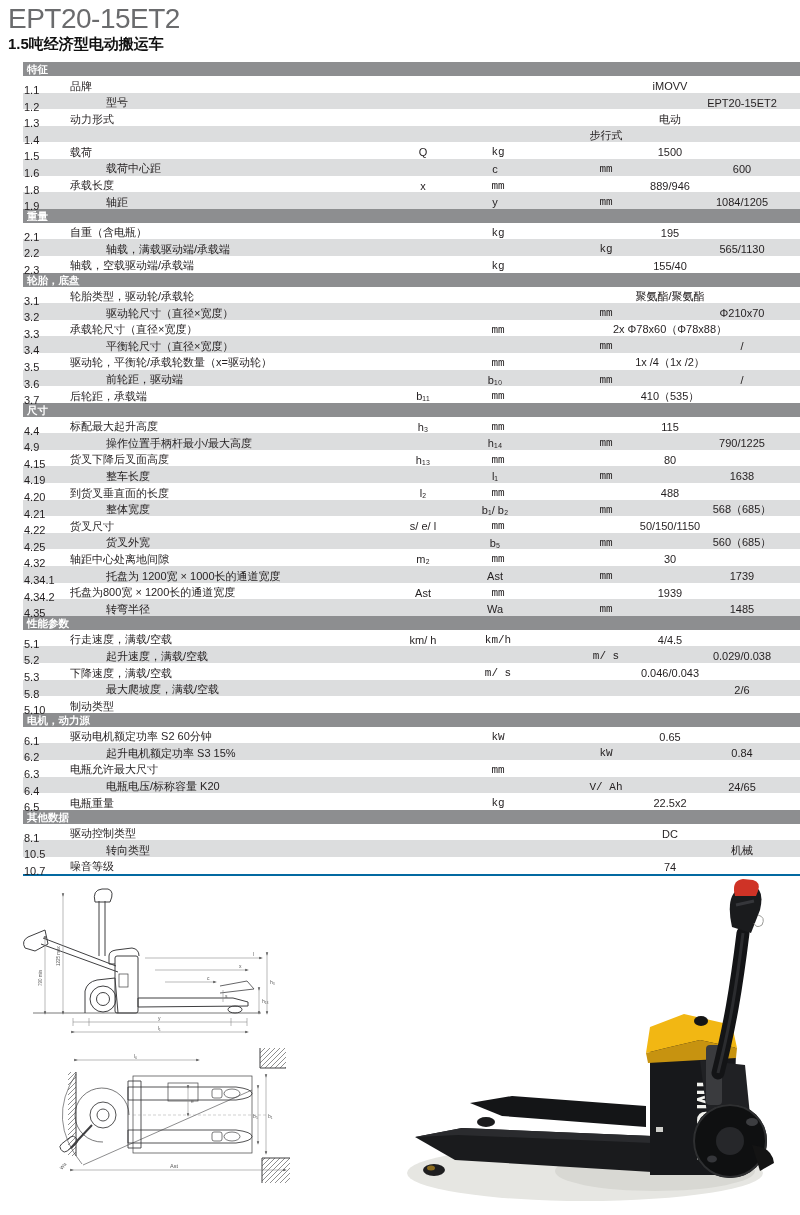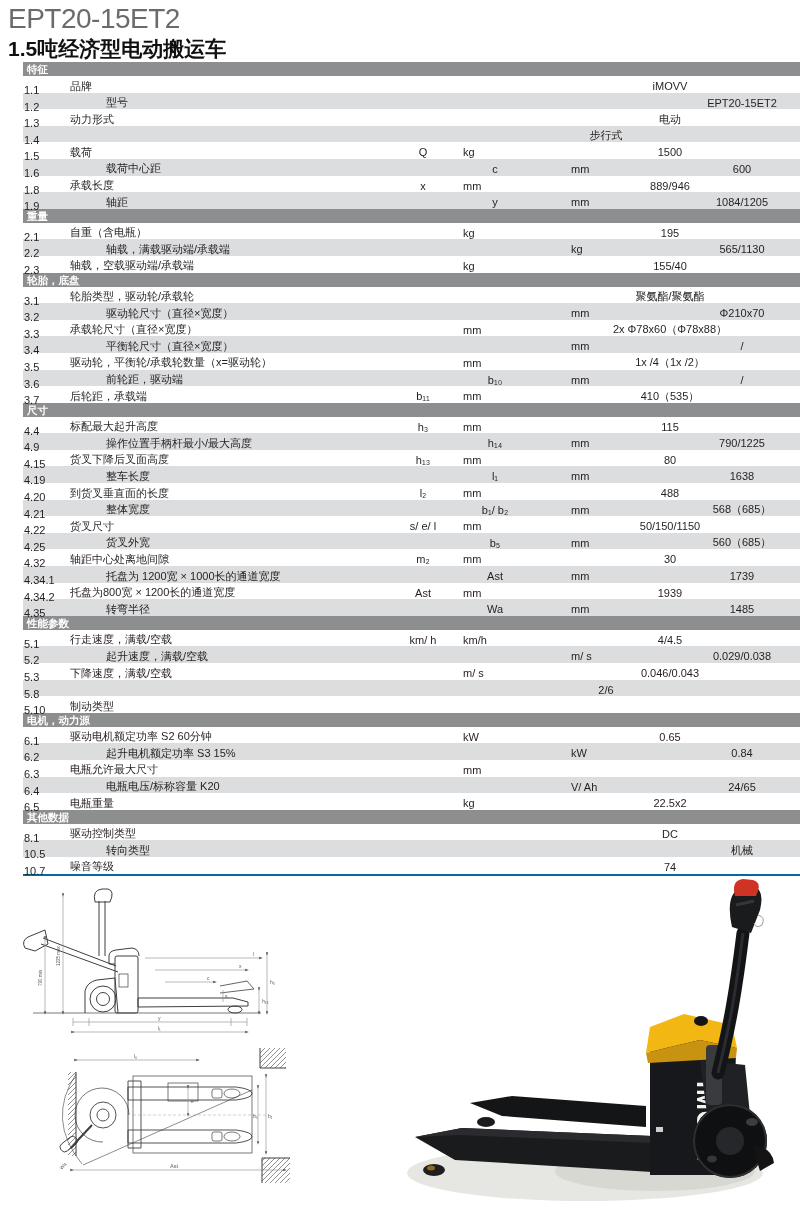--- a/index.html
+++ b/index.html
@@ -3,36 +3,36 @@
 <meta charset="utf-8">
 <style>
   html,body{margin:0;padding:0;}
   body{
     width:800px;height:1215px;position:relative;background:#ffffff;
     font-family:"Liberation Sans","DejaVu Sans",sans-serif;color:#231f20;
     overflow:hidden;
   }
   .header{position:absolute;left:8px;top:4px;}
   .title{font-size:28px;font-weight:400;color:#6a6b6d;line-height:1.05;letter-spacing:-0.5px;}
-  .subtitle{font-size:21px;font-weight:700;color:#101010;margin-top:2px;}
+  .subtitle{font-size:15px;font-weight:700;color:#101010;margin-top:2px;}
 
   .spec-table{position:absolute;left:23px;top:62px;width:784px;border-bottom:2px solid #0369a1;}
   .sec-bar{
     height:14px;line-height:14px;background:#8d8e90;color:#ffffff;
     font-size:10.5px;font-weight:700;padding-left:4px;
   }
   .row{
     display:grid;grid-template-columns:47px 313px 80px 70px 1fr;
     height:16.6px;align-items:center;font-size:11px;
   }
   .row.alt{background:#dcddde;gap:36px;}
   .c-no{padding-left:1px;margin-top:8px;}
   .c-desc{white-space:nowrap;overflow:hidden;}
   .c-sym{text-align:center;}
-  .c-unit{}
+  .c-unit{text-align:center;font-family:Liberation Mono, monospace;}
   .c-val{text-align:center;}
 
   .drawing{position:absolute;}
   #side-view{left:15px;top:886px;}
   #top-view{left:40px;top:1048px;}
   #photo{left:400px;top:875px;}
   svg text.dim{font-family:"Liberation Sans","DejaVu Sans",sans-serif;fill:#5a5a5a;}
 </style>
 </head>
 <body>
@@ -273,20 +273,21 @@
     </div>
     <div class="row">
       <span class="c-no">5.3</span>
       <span class="c-desc">下降速度，满载/空载</span>
       <span class="c-sym"></span>
       <span class="c-unit">m/ s</span>
       <span class="c-val">0.046/0.043</span>
     </div>
     <div class="row alt">
       <span class="c-no">5.8</span>
+      <span class="c-desc">最大爬坡度，满载/空载</span>
       <span class="c-sym"></span>
       <span class="c-unit"></span>
       <span class="c-val">2/6</span>
     </div>
     <div class="row">
       <span class="c-no">5.10</span>
       <span class="c-desc">制动类型</span>
       <span class="c-sym"></span>
       <span class="c-unit"></span>
     </div>

